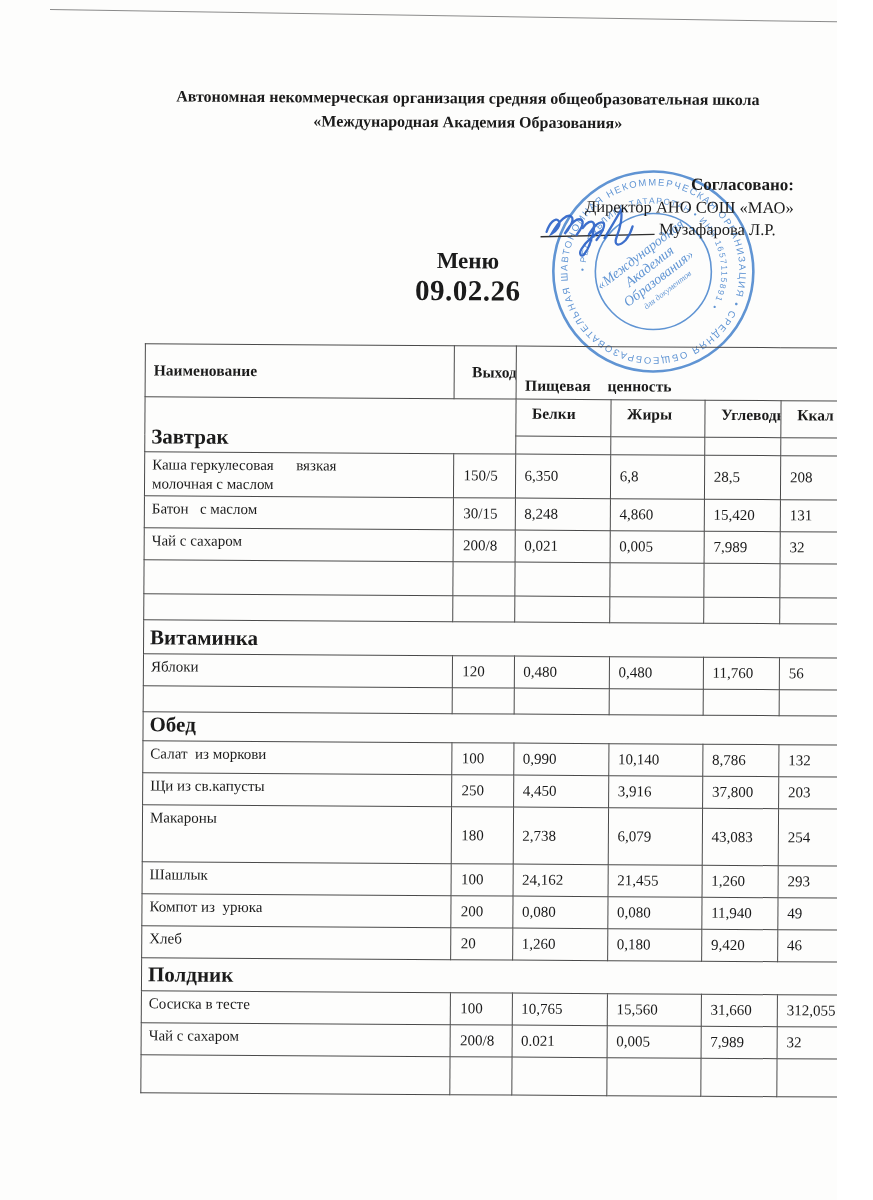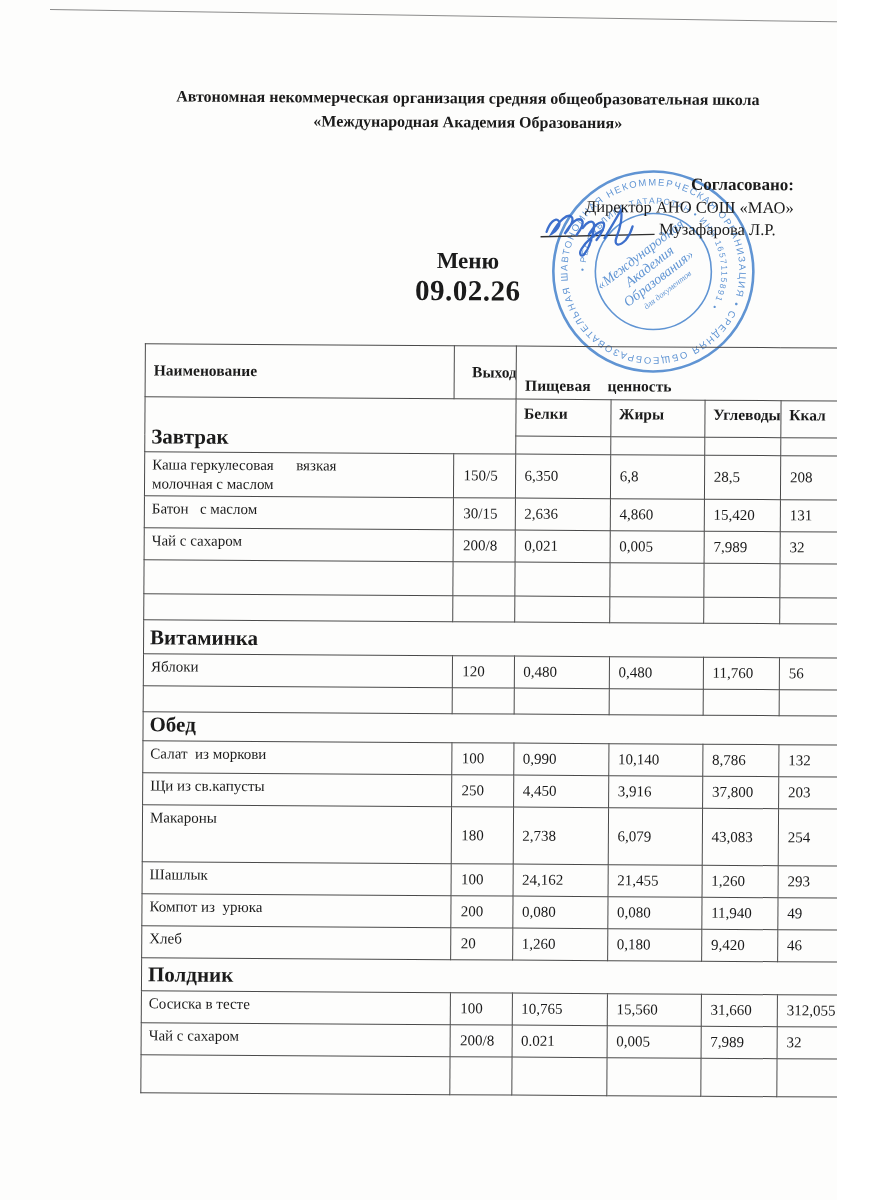--- a/index.html
+++ b/index.html
@@ -56,21 +56,21 @@
   table.menu td,table.menu th{
     border:1px solid #4a4a4a;
     overflow:hidden;
   }
   tr.rA{height:37px;}
   tr.rB{height:37px;}
   tr.rC{height:18px;}
   th.hname{text-align:left;vertical-align:middle;padding:2px 4px 2px 8px;font-size:15.5px;}
   th.hout{text-align:center;vertical-align:middle;padding:17px;font-size:15.5px;}
   th.hpish{text-align:left;vertical-align:bottom;padding:0 0 4px 9px;word-spacing:13px;font-size:15.5px;}
-  th.sub{text-align:left;vertical-align:top;padding:5px 2px 0 8px;font-size:15.5px;}
+  th.sub{text-align:left;vertical-align:top;padding:5px 2px 0 16px;font-size:15.5px;}
   td.section-cell{
     font-weight:bold;font-size:21px;
     text-align:left;vertical-align:bottom;
     padding:0 0 3px 6px;
   }
   td.s0{vertical-align:bottom;padding-bottom:2px;}
   td.name-cell{
     text-align:left;vertical-align:top;
     padding:3px 4px 2px 7px;line-height:19px;
     white-space:pre-wrap;
@@ -170,21 +170,21 @@
 молочная с маслом</td>
             <td class="val">150/5</td>
             <td class="val">6,350</td>
             <td class="val">6,8</td>
             <td class="val">28,5</td>
             <td class="val">208</td>
           </tr>
           <tr style="height: 32px;">
             <td class="name-cell">Батон   с маслом</td>
             <td class="val">30/15</td>
-            <td class="val">2,636</td>
+            <td class="val">8,248</td>
             <td class="val">4,860</td>
             <td class="val">15,420</td>
             <td class="val">131</td>
           </tr>
           <tr style="height: 32px;">
             <td class="name-cell">Чай с сахаром</td>
             <td class="val">200/8</td>
             <td class="val">0,021</td>
             <td class="val">0,005</td>
             <td class="val">7,989</td>

